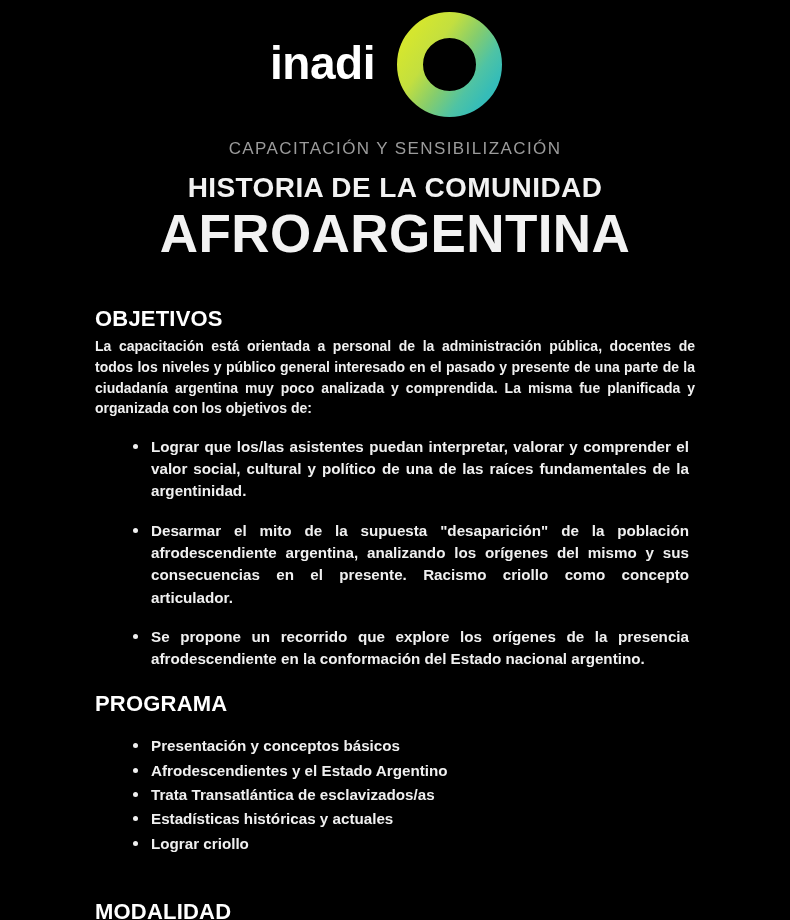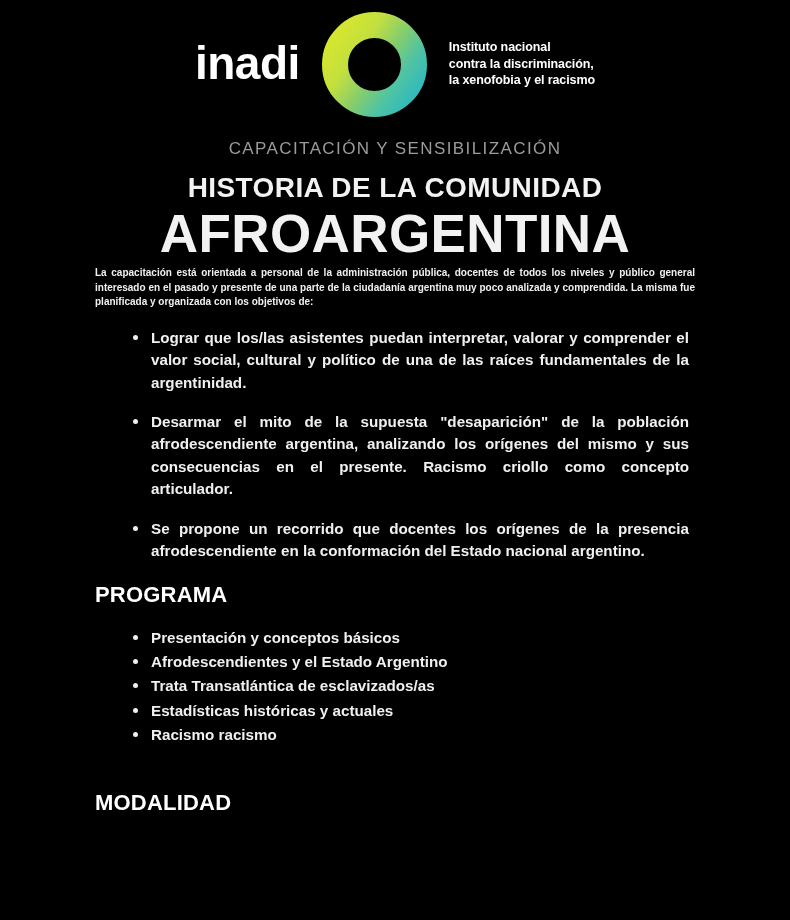--- a/index.html
+++ b/index.html
@@ -101,21 +101,21 @@
     color: #ffffff;
     letter-spacing: 0.2px;
     margin: 0;
     line-height: 1.2;
   }
   .section-heading.objetivos { margin-top: 44px; }
   .section-heading.programa  { margin-top: 20px; }
   .section-heading.modalidad { margin-top: 44px; }
 
   .intro-para {
-    font-size: 10px;
+    font-size: 14px;
     font-weight: 700;
     line-height: 1.47;
     color: #f0f0f0;
     text-align: justify;
     margin: 4px 0 0 0;
   }
 
   ul.bullets {
     list-style: none;
     margin: 6px;
@@ -170,50 +170,46 @@
             <stop offset="28%" stop-color="#c3df3f"></stop>
             <stop offset="55%" stop-color="#86cd6c"></stop>
             <stop offset="80%" stop-color="#4fc3a4"></stop>
             <stop offset="100%" stop-color="#35bcb8"></stop>
           </linearGradient>
         </defs>
         <circle cx="52.5" cy="52.5" r="39.5" fill="none" stroke="url(#ringGrad)" stroke-width="26"></circle>
       </svg>
     </span>
 
-    <div class="logo-tagline">
-      <div>Instituto nacional</div>
-      <div>contra la discriminación,</div>
-      <div>la xenofobia y el racismo</div>
-    </div>
   </div>
 
   <div class="title-block">
     <p class="eyebrow">CAPACITACIÓN Y SENSIBILIZACIÓN</p>
     <h1 class="title-line-1">HISTORIA DE LA COMUNIDAD</h1>
     <h1 class="title-line-2">AFROARGENTINA</h1>
   </div>
 
   <div class="content">
 
+    <h2 class="section-heading objetivos">OBJETIVOS</h2>
 
     <p class="intro-para">La capacitación está orientada a personal de la administración pública, docentes de todos los niveles y público general interesado en el pasado y presente de una parte de la ciudadanía argentina muy poco analizada y comprendida. La misma fue planificada y organizada con los objetivos de:</p>
 
     <ul class="bullets objetivos-list">
       <li>Lograr que los/las asistentes puedan interpretar, valorar y comprender el valor social, cultural y político de una de las raíces fundamentales de la argentinidad.</li>
       <li>Desarmar el mito de la supuesta "desaparición" de la población afrodescendiente argentina, analizando los orígenes del mismo y sus consecuencias en el presente. Racismo criollo como concepto articulador.</li>
-      <li>Se propone un recorrido que docentes los orígenes de la presencia afrodescendiente en la conformación del Estado nacional argentino.</li>
+      <li>Se propone un recorrido que explore los orígenes de la presencia afrodescendiente en la conformación del Estado nacional argentino.</li>
     </ul>
 
     <h2 class="section-heading programa">PROGRAMA</h2>
 
     <ul class="bullets programa-list">
       <li>Presentación y conceptos básicos</li>
       <li>Afrodescendientes y el Estado Argentino</li>
       <li>Trata Transatlántica de esclavizados/as</li>
       <li>Estadísticas históricas y actuales</li>
-      <li>Racismo racismo</li>
+      <li>Lograr criollo</li>
     </ul>
 
     <h2 class="section-heading modalidad">MODALIDAD</h2>
 
   </div>
 </div>
 
 </body></html>

